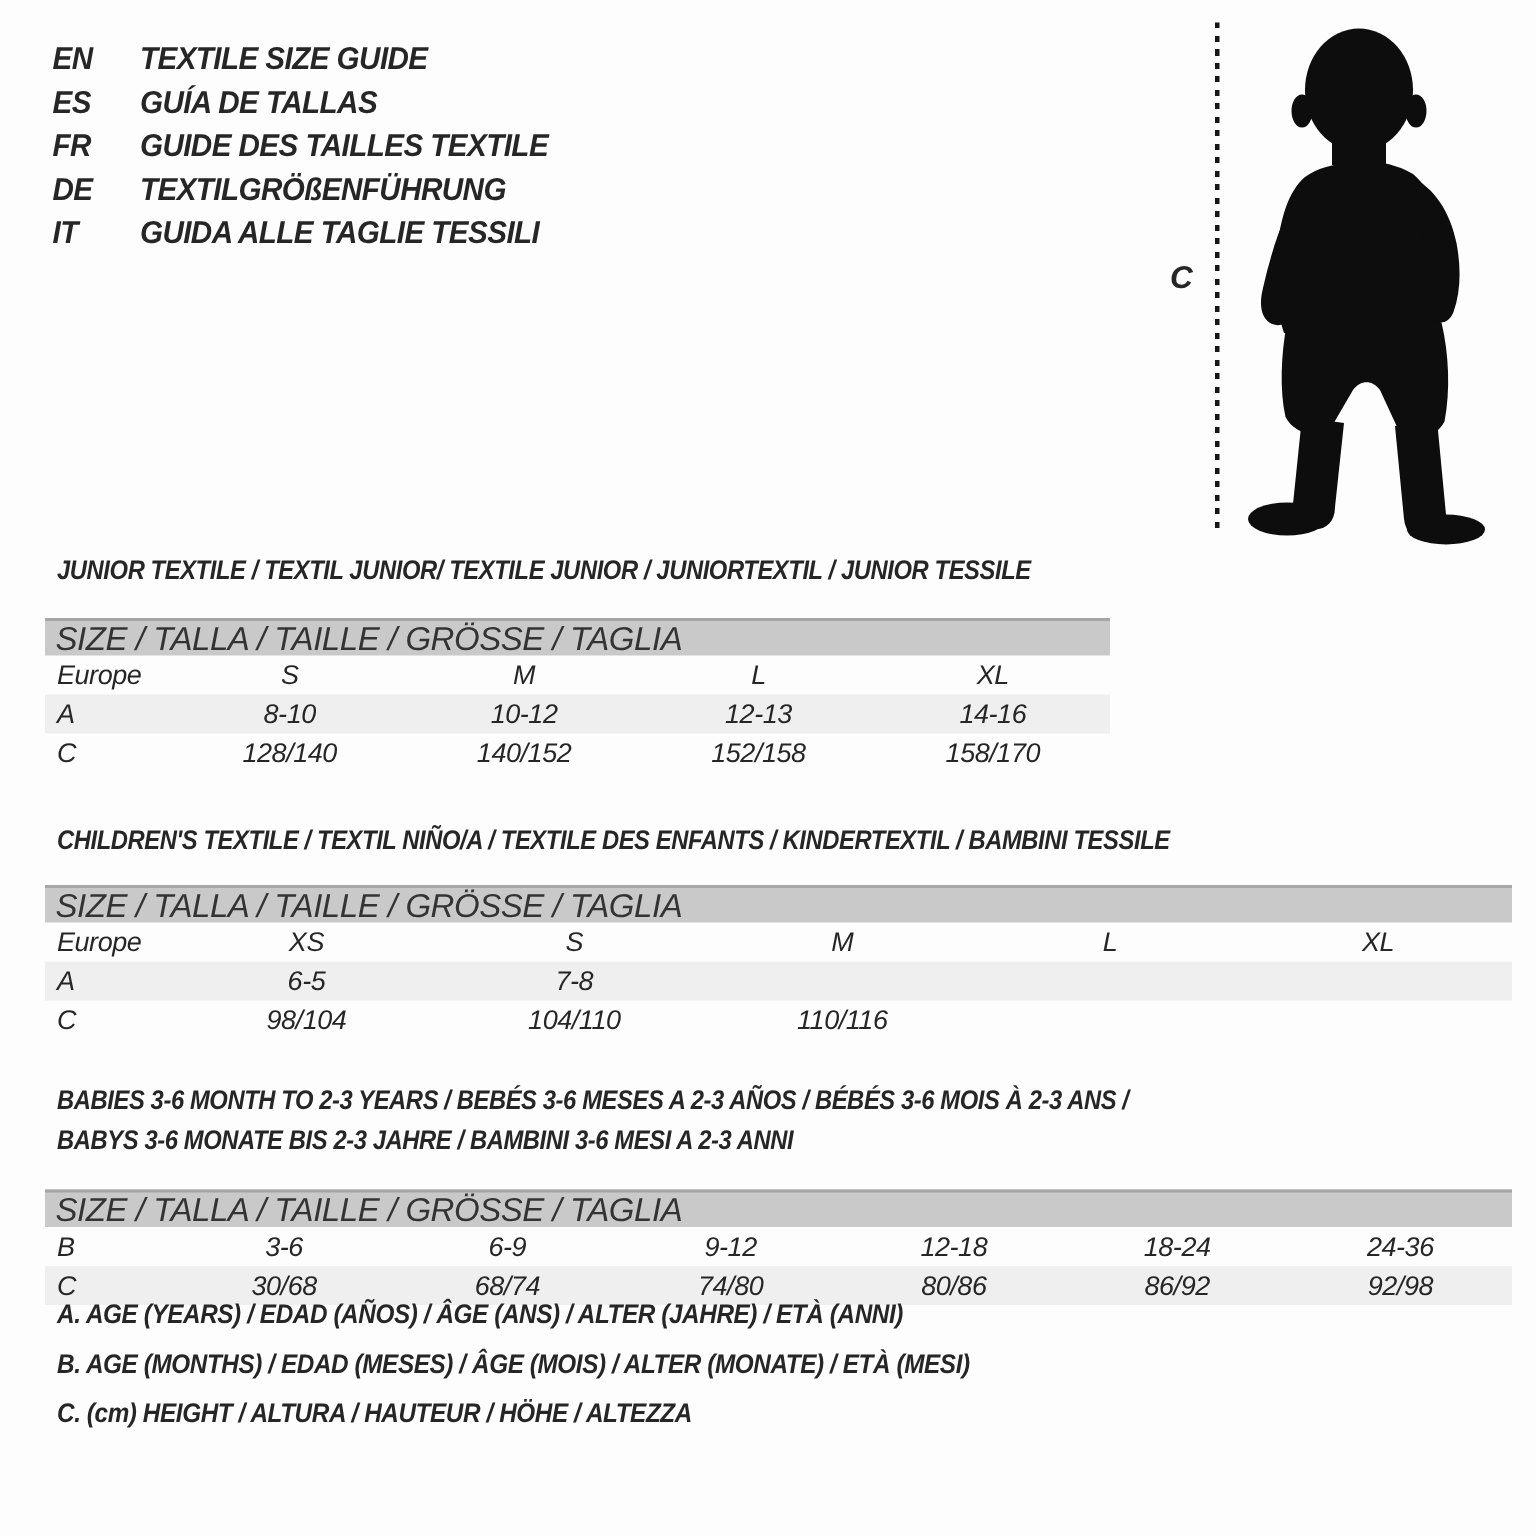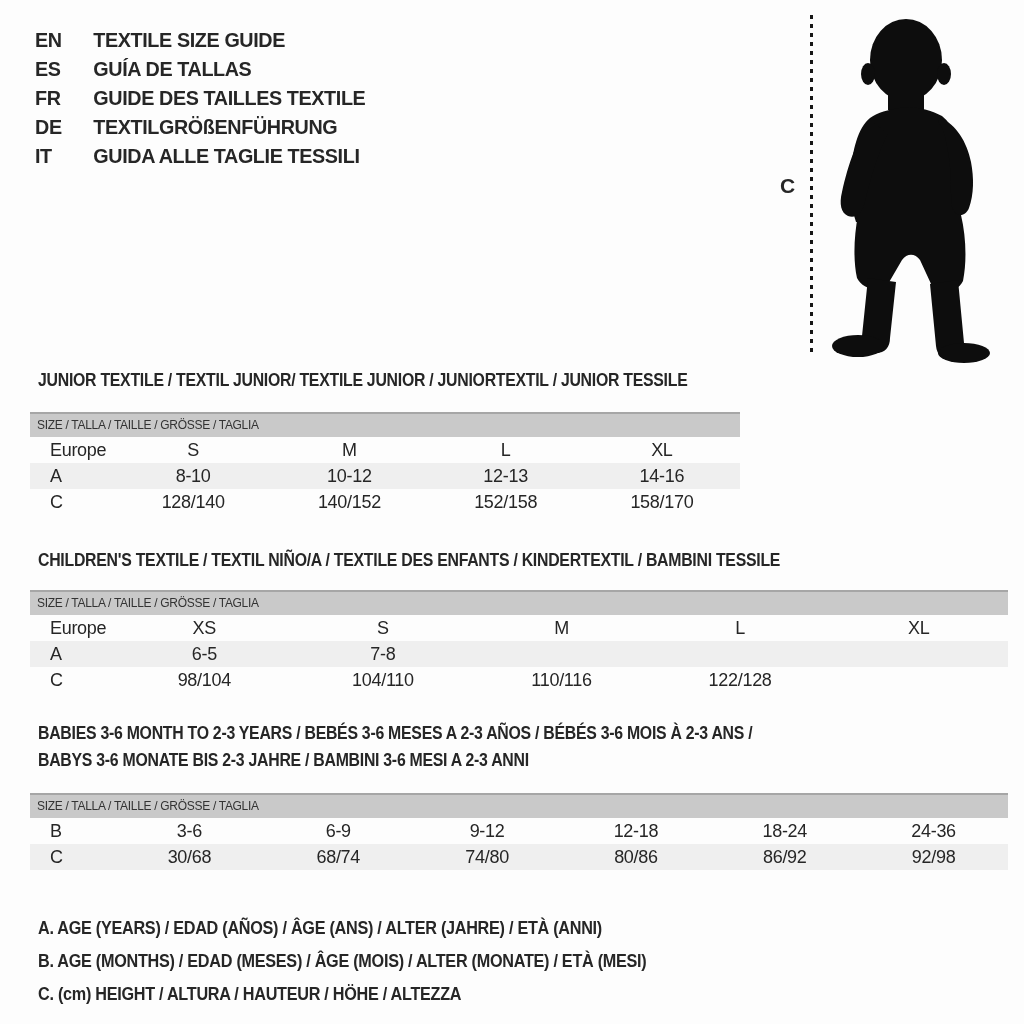--- a/index.html
+++ b/index.html
@@ -1,18 +1,18 @@
 <!DOCTYPE html>
 <html><head>
 <meta charset="utf-8">
 <style>
   html,body{margin:0;padding:0;background:#ffffff;}
   #page{
     position:relative;width:1024px;height:1024px;background:#fdfdfd;
-    font-family:"Liberation Sans",sans-serif;color:#262626;overflow:hidden;
+    font-family:"Liberation Sans",sans-serif;color:#262626;overflow:hidden;font-style:italic;
   }
   
   .lang-list{
     position:absolute;left:35px;top:25px;
     display:grid;grid-template-columns:62px auto;grid-auto-rows:29px;
     font-size:21px;font-weight:700;letter-spacing:-0.4px;
     transform:scaleX(0.94);transform-origin:0 0;white-space:nowrap;
   }
   .lang-list .cell{line-height:29px;}
   
@@ -24,31 +24,31 @@
   .height-label{position:absolute;left:20px;top:174px;font-size:21px;font-weight:700;}
   .toddler{position:absolute;left:58px;top:10px;}
   
   .heading{
     position:absolute;left:38px;font-size:18px;font-weight:700;letter-spacing:-0.3px;
     transform:scaleX(0.88);transform-origin:0 0;white-space:nowrap;line-height:22px;
   }
   .tbl{position:absolute;left:30px;}
   .thead{
     height:23px;line-height:23px;background:#c9c9c9;border-top:2px solid #a6a6a6;
-    font-size:12px;padding-left:7px;letter-spacing:-0.3px;color:#333333;
+    font-size:22px;padding-left:7px;letter-spacing:-0.3px;color:#333333;
   }
   .trow{display:grid;height:26px;line-height:26px;font-size:18px;letter-spacing:-0.3px;}
   .trow:nth-child(3){background:#efefef;}
   .cols4{grid-template-columns:85px repeat(4,1fr);}
   .cols5{grid-template-columns:85px repeat(5,1fr);}
   .cols6{grid-template-columns:85px repeat(6,1fr);}
-  .tlabel{padding-left:8px;text-align:left;margin-left:12px;}
+  .tlabel{padding-left:8px;text-align:left;}
   .tcell{text-align:center;}
   
-  .legend{position:absolute;left:38px;top:912px;}
+  .legend{position:absolute;left:38px;top:860px;}
   .legend .line{
     font-size:18px;font-weight:700;line-height:33px;letter-spacing:-0.3px;
     transform:scaleX(0.90);transform-origin:0 0;white-space:nowrap;
   }
 </style>
 </head>
 <body>
 
 <div id="page">
 
@@ -134,21 +134,20 @@
     <div class="trow cols5">
       <div class="tlabel">A</div>
       <div class="tcell">6-5</div>
       <div class="tcell">7-8</div>
     </div>
     <div class="trow cols5">
       <div class="tlabel">C</div>
       <div class="tcell">98/104</div>
       <div class="tcell">104/110</div>
       <div class="tcell">110/116</div>
-      <div class="tcell">122/128</div>
     </div>
   </div>
 
   <div class="heading" style="top:722px">BABIES 3-6 MONTH TO 2-3 YEARS / BEBÉS 3-6 MESES A 2-3 AÑOS / BÉBÉS 3-6 MOIS À 2-3 ANS /</div>
   <div class="heading" style="top:749px">BABYS 3-6 MONATE BIS 2-3 JAHRE / BAMBINI 3-6 MESI A 2-3 ANNI</div>
   <div class="tbl" style="top:793px;width:978px">
     <div class="thead">SIZE / TALLA / TAILLE / GRÖSSE / TAGLIA</div>
     <div class="trow cols6">
       <div class="tlabel">B</div>
       <div class="tcell">3-6</div>

